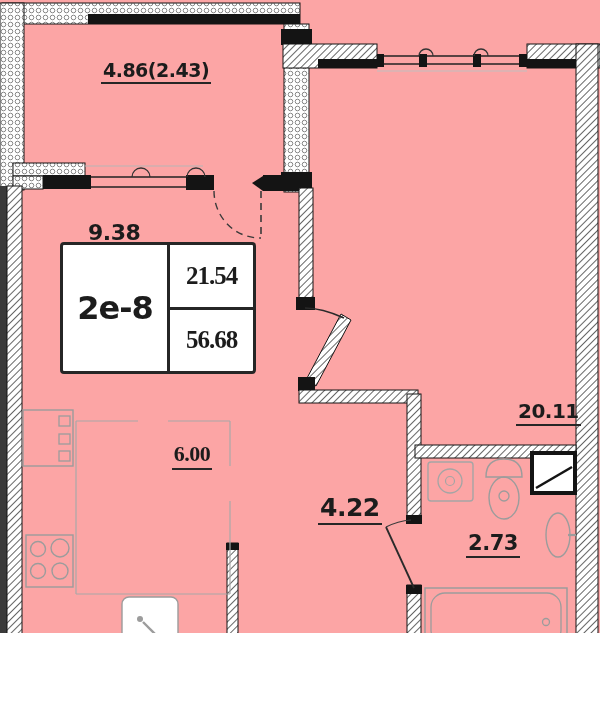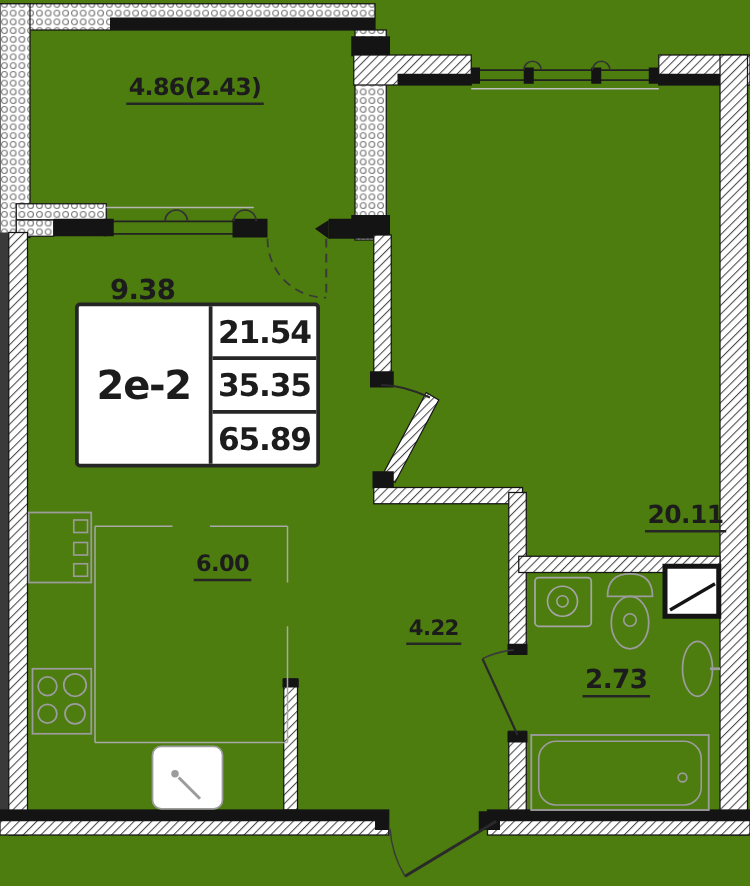--- a/index.html
+++ b/index.html
@@ -1,35 +1,35 @@
 <!DOCTYPE html>
 <html><head>
 <meta charset="utf-8">
 <style>
   html,body{margin:0;padding:0;background:#ffffff;}
   .plan{
-    position:relative;width:600px;height:709px;background:#4d7c0f;overflow:hidden;
+    position:relative;width:600px;height:633px;background:#fca5a5;overflow:hidden;
     font-family:"DejaVu Sans","Liberation Sans",sans-serif;
   }
   .plan svg{position:absolute;left:0;top:0;}
   .lbl{
     position:absolute;text-align:center;font-weight:bold;color:#1c1c1c;
     letter-spacing:-0.5px;white-space:nowrap;
   }
   .lbl span{border-bottom:2.5px solid #262626;padding:0 2px 1px 2px;display:inline-block;}
   .stamp{
     position:absolute;left:60px;top:242px;width:196px;height:132px;
     border:3px solid #262626;border-radius:4px;display:flex;background:#ffffff;
     color:#1c1c1c;box-sizing:border-box;
   }
   .stamp-left{
     width:104px;border-right:3px solid #262626;display:flex;align-items:center;
     justify-content:center;font-size:32px;font-weight:bold;letter-spacing:-1px;
   }
-  .stamp-right{flex:1;display:flex;flex-direction:column;}
+  .stamp-right{flex:1;display:flex;flex-direction:column;font-family:Liberation Serif, serif;}
   .stamp-cell{
     flex:1;display:flex;align-items:center;justify-content:center;
     font-size:25px;font-weight:bold;letter-spacing:-1px;
   }
   .stamp-cell + .stamp-cell{border-top:3px solid #262626;}
 </style>
 </head>
 <body>
 
 <div class="plan">
@@ -157,27 +157,26 @@
     <rect x="425" y="588" width="142" height="60" fill="none" stroke="#9c9c9c" stroke-width="1.5"></rect>
     <rect x="431" y="593" width="130" height="51" rx="14" fill="none" stroke="#9c9c9c" stroke-width="1.3"></rect>
     <circle cx="546" cy="622" r="3.5" fill="none" stroke="#9c9c9c" stroke-width="1.3"></circle>
 
     <rect x="532" y="453" width="43" height="40" fill="#ffffff" stroke="#141414" stroke-width="4"></rect>
     <line x1="536" y1="488" x2="572" y2="467" stroke="#141414" stroke-width="2.6"></line>
   </svg>
 
   <div class="lbl" style="left:98px;top:59px;width:116px;font-size:19px;"><span>4.86(2.43)</span></div>
   <div class="lbl" style="left:86px;top:220px;width:56px;font-size:22px;"><span>9.38</span></div>
-  <div class="lbl" style="left:149px;top:441px;width:58px;font-size:18px;"><span>6.00</span></div>
+  <div class="lbl" style="left:163px;top:441px;width:58px;font-size:22px;font-family:Liberation Serif, serif;"><span>6.00</span></div>
   <div class="lbl" style="left:516px;top:399px;width:62px;font-size:20px;"><span>20.11</span></div>
-  <div class="lbl" style="left:318px;top:493px;width:58px;font-size:17px;"><span>4.22</span></div>
+  <div class="lbl" style="left:318px;top:493px;width:58px;font-size:25px;"><span>4.22</span></div>
   <div class="lbl" style="left:464px;top:531px;width:58px;font-size:21px;"><span>2.73</span></div>
 
   <div class="stamp">
-    <div class="stamp-left">2e-2</div>
+    <div class="stamp-left">2e-8</div>
     <div class="stamp-right">
       <div class="stamp-cell">21.54</div>
-      <div class="stamp-cell">35.35</div>
-      <div class="stamp-cell">65.89</div>
+      <div class="stamp-cell">56.68</div>
     </div>
   </div>
 
 </div>
 
 </body></html>

